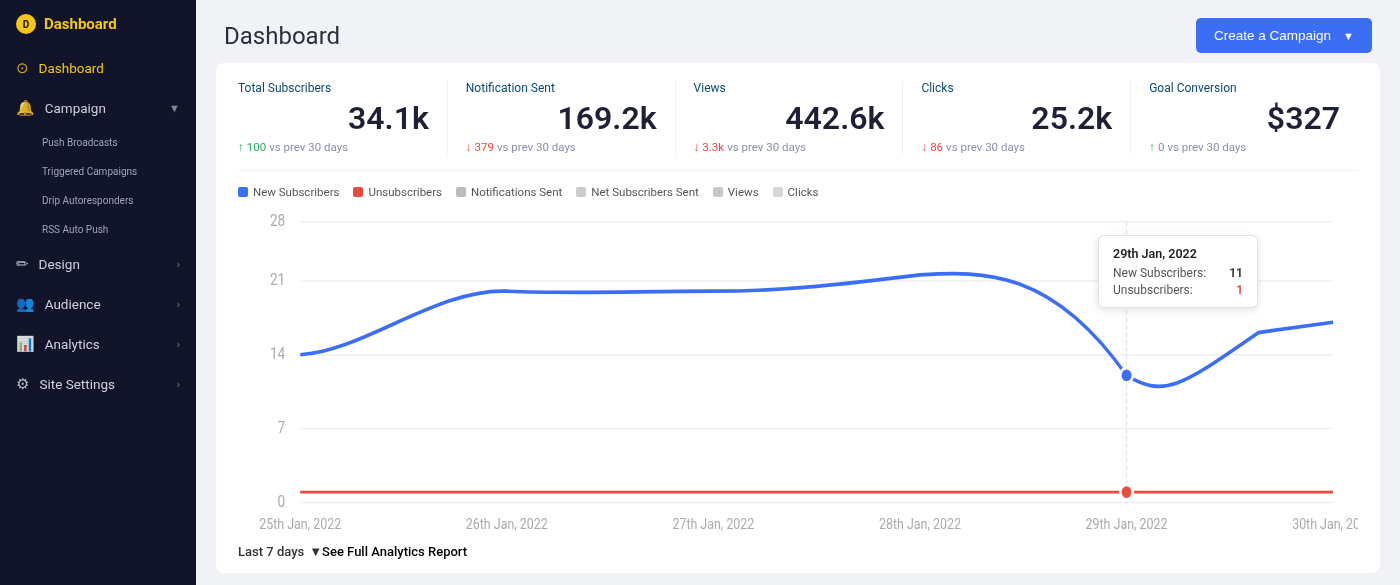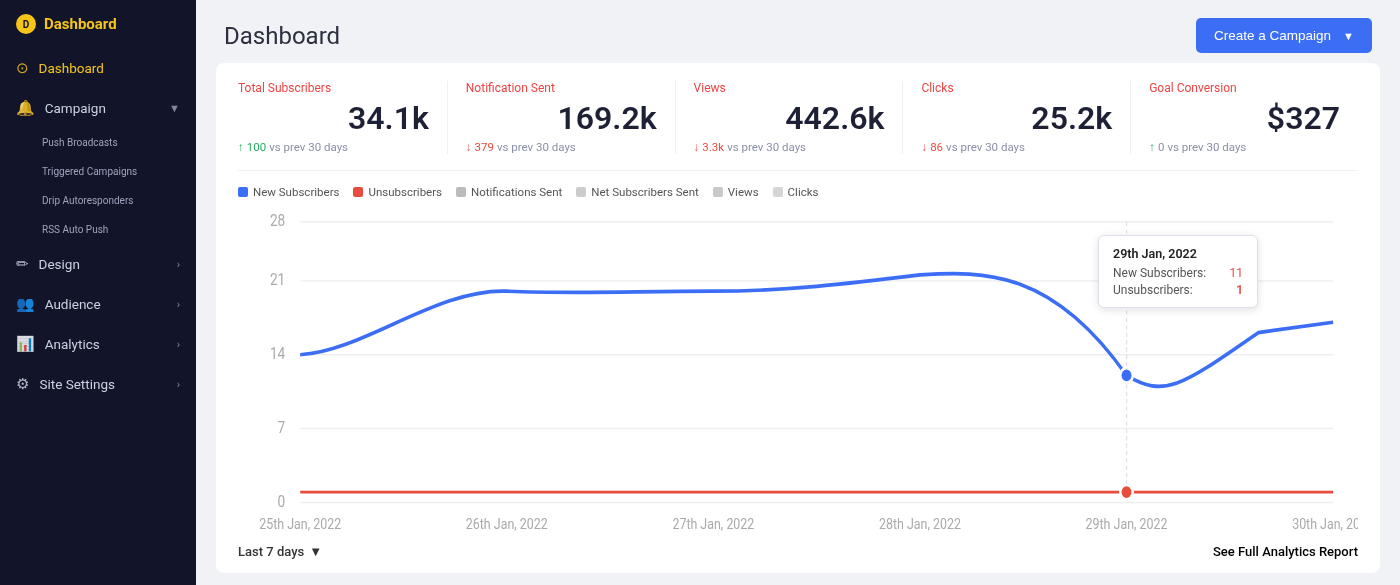--- a/index.html
+++ b/index.html
@@ -105,21 +105,21 @@
       padding-bottom: 16px;
       margin-bottom: 14px;
     }
     .stat-item {
       flex: 1;
       padding: 0 18px 0 0;
       border-right: 1px solid #eef0f4;
       margin-right: 18px;
     }
     .stat-item:last-child { border-right: none; margin-right: 0; }
-    .stat-label { font-size: 12px; color: #ef4444; margin-bottom: 4px; }
+    .stat-label { font-size: 12px; color: #0c4a6e; margin-bottom: 4px; }
     .stat-value { font-size: 32px; font-weight: 600; color: #1e2136; margin-bottom: 3px; text-align: right; }
     .stat-change { font-size: 11.5px; display: flex; align-items: center; gap: 3px; }
     .stat-change.up { color: #27ae60; }
     .stat-change.down { color: #e74c3c; }
     .stat-change-neutral { color: #8a8fa8; font-size: 11.5px; display: flex; align-items: center; gap: 3px; }
 
     
     .legend {
       display: flex;
       gap: 14px;
@@ -158,27 +158,26 @@
       color: #333;
       box-shadow: 0 2px 8px rgba(0,0,0,0.12);
       pointer-events: none;
       right: 120px;
       top: 30px;
       min-width: 160px;
     }
     .tooltip-date { font-weight: 600; margin-bottom: 5px; color: #222; font-size: 12.5px; }
     .tooltip-row { display: flex; gap: 4px; margin-top: 3px; justify-content: space-between; }
     .tooltip-key { color: #555; }
-    .tooltip-val { color: #ef4444; font-weight: 400; }
+    .tooltip-val { color: #404040; font-weight: 700; }
     .tooltip-val-red { color: #e74c3c; font-weight: 600; }
 
     
     .chart-footer {
       display: flex;
-      justify-content: space-between;
       align-items: center;
       padding-top: 8px;
       margin-top: 4px;
     }
     .date-filter {
       display: flex;
       align-items: center;
       gap: 5px;
       font-size: 13px;
       color: #333;

